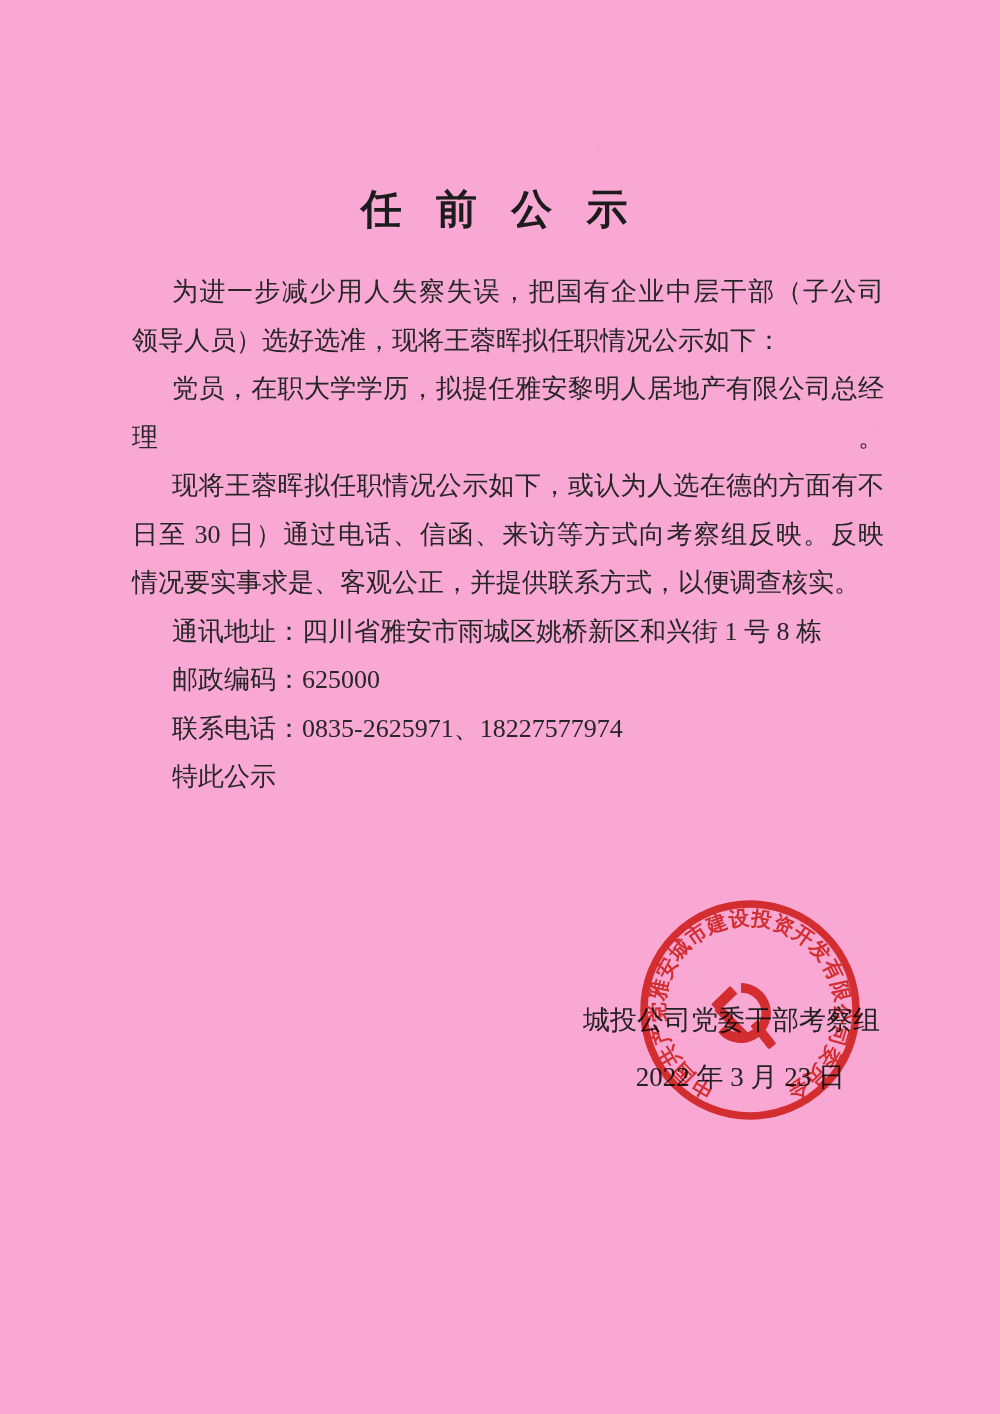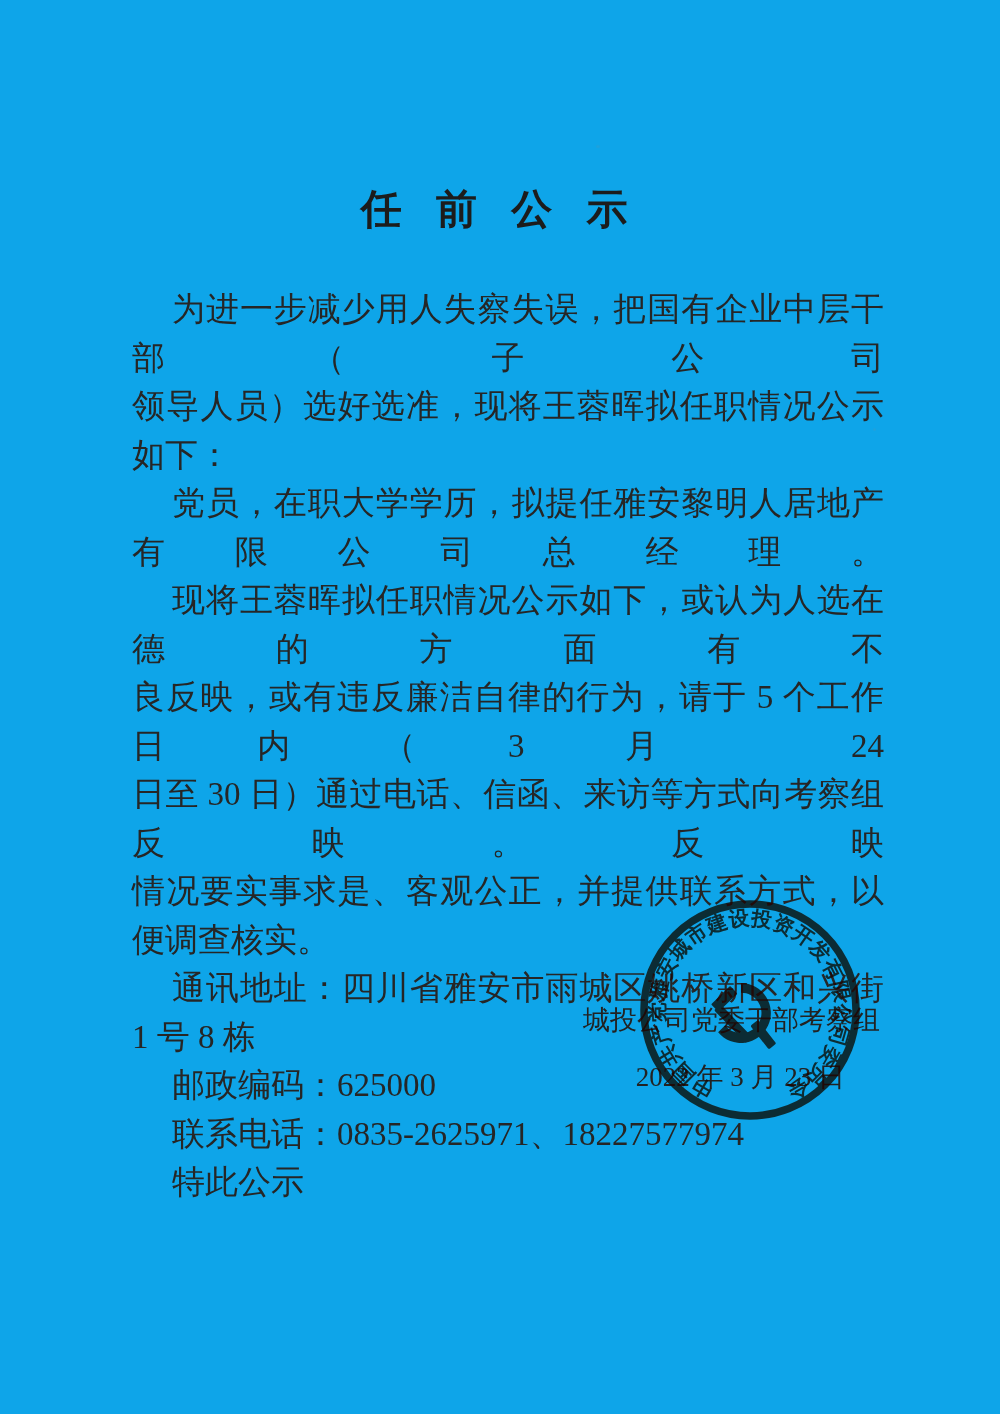--- a/index.html
+++ b/index.html
@@ -1,39 +1,39 @@
 <!DOCTYPE html>
 <html><head>
 <meta charset="utf-8">
 <style>
   html,body { margin:0; padding:0; background:#e8e8e8; }
   .page {
     position:relative;
     width:1000px; height:1414px;
     margin:0 auto;
-    background:#0ea5e9;
+    background:#f9a8d4;
     overflow:hidden;
     font-family:"Liberation Serif","DejaVu Serif",serif;
     color:#262626;
   }
   .title {
     position:absolute;
     left:0; right:0; top:182px;
     margin:0;
     text-align:center;
     font-size:41px;
     font-weight:bold;
     letter-spacing:12px;
     color:#1c1c1c;
   }
   .body-text {
     position:absolute;
-    left:132px; top:285px;
+    left:132px; top:268px;
     width:752px;
-    font-size:33px;
+    font-size:26px;
     line-height:48.5px;
   }
   .block { margin:0; }
   .tline {
     text-align:justify;
     text-align-last:justify;
   }
   .tline.last { text-align-last:left; }
   .block .tline:first-child { text-indent:40px; }
   .sig-block {
@@ -70,21 +70,20 @@
   <div class="body-text">
     <div class="block">
         <div class="tline">为进一步减少用人失察失误，把国有企业中层干部（子公司</div>
         <div class="tline last">领导人员）选好选准，现将王蓉晖拟任职情况公示如下：</div>
       </div>
     <div class="block">
         <div class="tline">党员，在职大学学历，拟提任雅安黎明人居地产有限公司总经理。</div>
       </div>
     <div class="block">
         <div class="tline">现将王蓉晖拟任职情况公示如下，或认为人选在德的方面有不</div>
-        <div class="tline">良反映，或有违反廉洁自律的行为，请于 5 个工作日内（3 月 24</div>
         <div class="tline">日至 30 日）通过电话、信函、来访等方式向考察组反映。反映</div>
         <div class="tline last">情况要实事求是、客观公正，并提供联系方式，以便调查核实。</div>
       </div>
     <div class="block">
         <div class="tline last">通讯地址：四川省雅安市雨城区姚桥新区和兴街 1 号 8 栋</div>
       </div>
     <div class="block">
         <div class="tline last">邮政编码：625000</div>
       </div>
     <div class="block">

